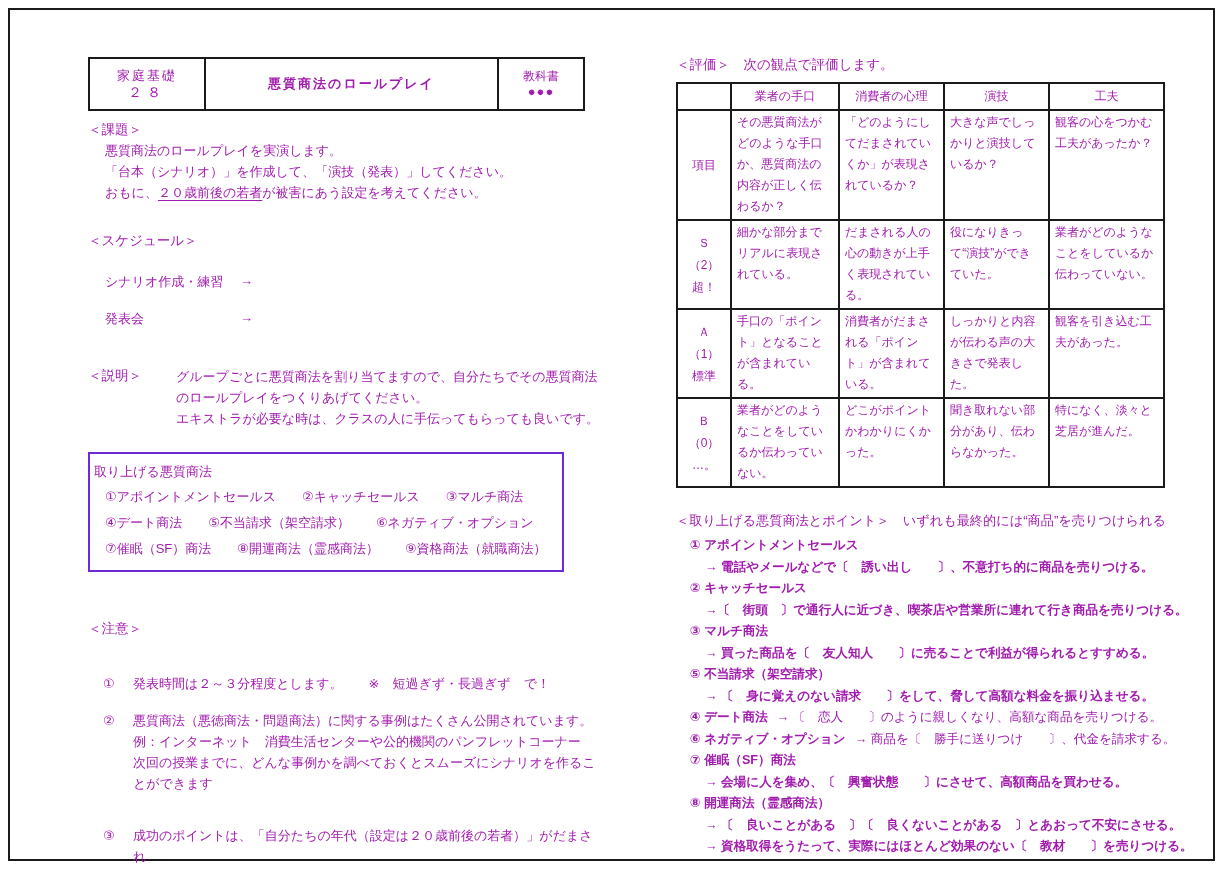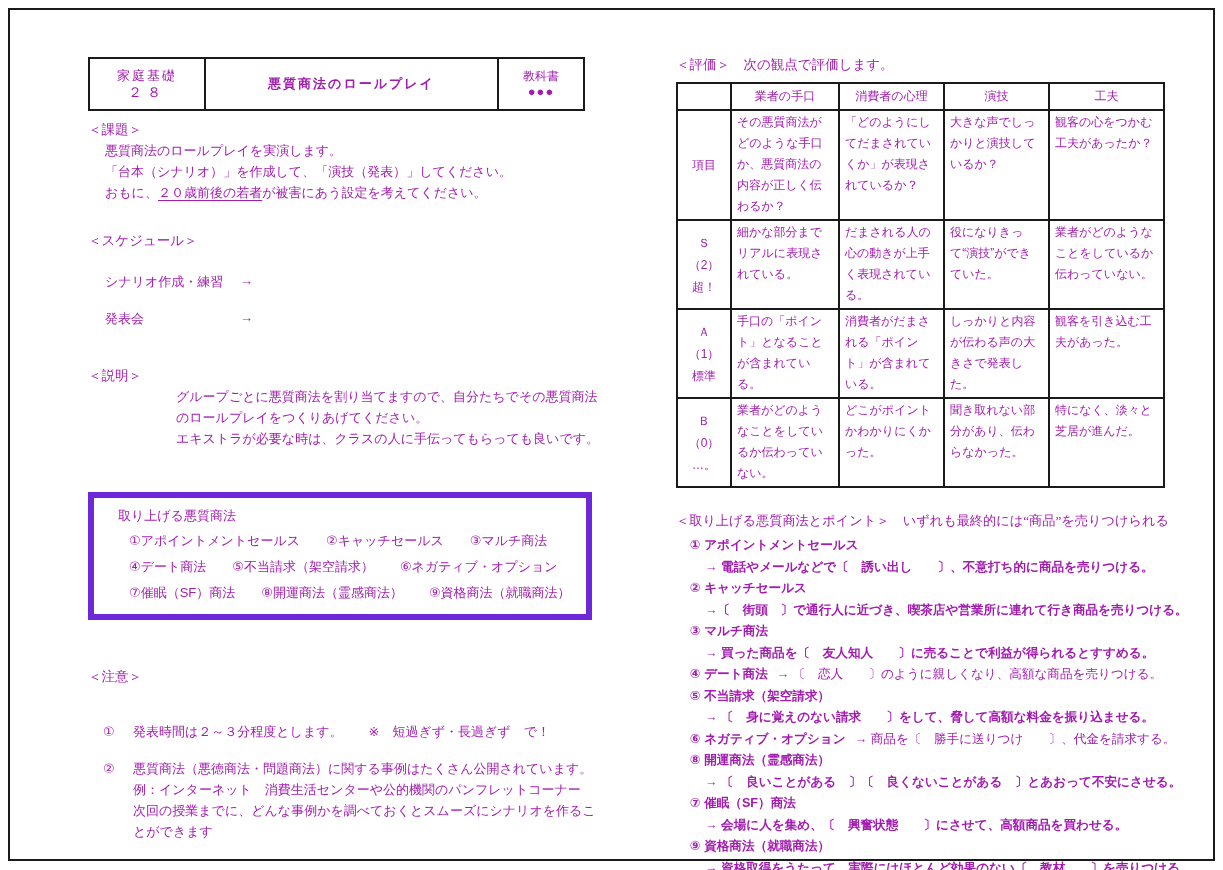--- a/index.html
+++ b/index.html
@@ -29,42 +29,42 @@
 
   .sched-heading { margin-top:28px; }
   .sched-row { display:flex; margin-left:17px; white-space:nowrap; }
   .sched-row-1 { margin-top:22px; }
   .sched-row-2 { margin-top:19px; }
   .sched-label { width:135px; }
   .sched-arrow { }
 
   .setsumei { display:flex; margin-top:38px; }
   .setsumei-heading { width:58px; flex:none; }
-  .setsumei-text { margin-left:30px; white-space:pre-line; line-height:21px;margin-top:20px; }
-
-  .topics-box { margin-top:43px; width:458px; border:6px solid #6d28d9; padding:6px 10px 8px 24px; }
+  .setsumei-text { margin-left:30px; white-space:pre-line; line-height:21px; }
+
+  .topics-box { margin-top:23px; width:458px; border:2px solid #6d28d9; padding:6px 10px 8px 4px; }
   .topics-title { line-height:24px; }
   .topics-line { margin-left:11px; line-height:26px; white-space:nowrap; }
 
   .chui-heading { margin-top:47px; }
   .note-item { display:flex; margin-left:15px; }
   .note-num { width:30px; flex:none; line-height:21px; }
   .note-text { white-space:pre-line; line-height:21px; }
   .note-1 { margin-top:34px; }
   .note-2 { margin-top:16px; }
   .note-3 { margin-top:31px; }
 
   
   .hyoka-heading { font-size:13.5px; line-height:20px; white-space:nowrap; }
   .eval-table { border-collapse:collapse; table-layout:fixed; width:487px; margin-top:7px; font-size:12px;border-radius:23px; }
   .eval-table td { border:2px solid #1a1a1a; padding:1px 5px 2px 5px; vertical-align:top; line-height:21px; overflow:hidden; }
   .eval-table td.col-label { text-align:center; vertical-align:middle; white-space:pre-line; padding:1px 10px; line-height:22px; }
   .eval-table tr.head-row td { text-align:center; line-height:22px; height:22px; vertical-align:middle; }
 
-  .points-heading { margin-top:23px; font-size:13.2px; white-space:nowrap;font-family:Liberation Serif, serif; }
+  .points-heading { margin-top:23px; font-size:13.2px; white-space:nowrap; }
   .point-item { margin-left:14px; }
   .point-title { font-weight:bold; line-height:21.5px; white-space:nowrap; }
   .point-inline { font-weight:normal; margin-left:9px; }
   .point-detail { font-weight:bold; margin-left:15px; line-height:21.5px; white-space:nowrap; }
   .points-list { margin-top:4px; }
 </style>
 </head>
 <body>
 
 <div class="page">
@@ -209,39 +209,38 @@
       </div>
       <div class="point-item">
         <div class="point-title"><span>② キャッチセールス</span></div>
         <div class="point-detail">→〔　街頭　〕で通行人に近づき、喫茶店や営業所に連れて行き商品を売りつける。</div>
       </div>
       <div class="point-item">
         <div class="point-title"><span>③ マルチ商法</span></div>
         <div class="point-detail">→ 買った商品を〔　友人知人　　〕に売ることで利益が得られるとすすめる。</div>
       </div>
       <div class="point-item">
-        <div class="point-title"><span>④ デート商法</span><span class="point-inline">→ 〔　恋人　　〕のように親しくなり、高額な商品を売りつける。</span></div>
-
-      </div>
-      <div class="point-item">
         <div class="point-title"><span>⑤ 不当請求（架空請求）</span></div>
         <div class="point-detail">→ 〔　身に覚えのない請求　　〕をして、脅して高額な料金を振り込ませる。</div>
       </div>
       <div class="point-item">
+        <div class="point-title"><span>④ デート商法</span><span class="point-inline">→ 〔　恋人　　〕のように親しくなり、高額な商品を売りつける。</span></div>
+
+      </div>
+      <div class="point-item">
         <div class="point-title"><span>⑥ ネガティブ・オプション</span><span class="point-inline">→ 商品を〔　勝手に送りつけ　　〕、代金を請求する。</span></div>
 
+      </div>
+      <div class="point-item">
+        <div class="point-title"><span>⑦ 催眠（SF）商法</span></div>
+        <div class="point-detail">→ 会場に人を集め、〔　興奮状態　　〕にさせて、高額商品を買わせる。</div>
       </div>
       <div class="point-item">
         <div class="point-title"><span>⑧ 開運商法（霊感商法）</span></div>
         <div class="point-detail">→ 〔　良いことがある　〕〔　良くないことがある　〕とあおって不安にさせる。</div>
       </div>
       <div class="point-item">
-        <div class="point-title"><span>⑦ 催眠（SF）商法</span></div>
-        <div class="point-detail">→ 会場に人を集め、〔　興奮状態　　〕にさせて、高額商品を買わせる。</div>
-      </div>
-      <div class="point-item">
-        <div class="point-title"><span>⑨ 資格商法（就職商法）</span></div>
         <div class="point-detail">→ 資格取得をうたって、実際にはほとんど効果のない〔　教材　　〕を売りつける。</div>
       </div>
     </div>
 
   </div>
 </div>
 
 </body></html>

